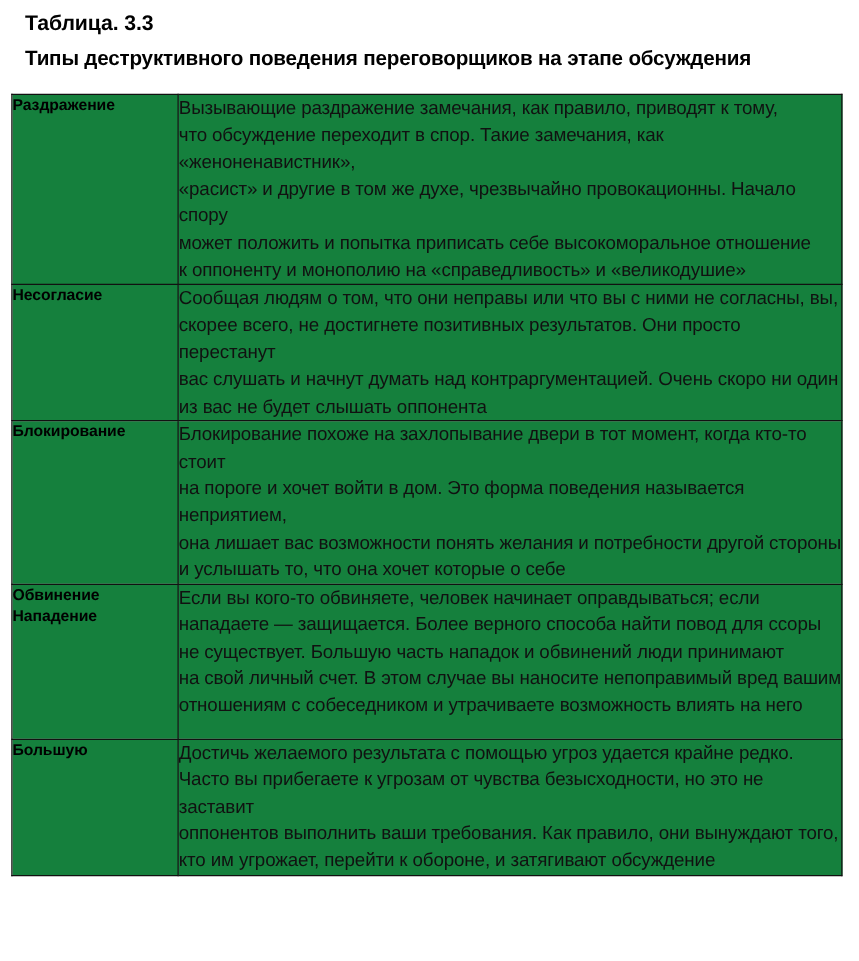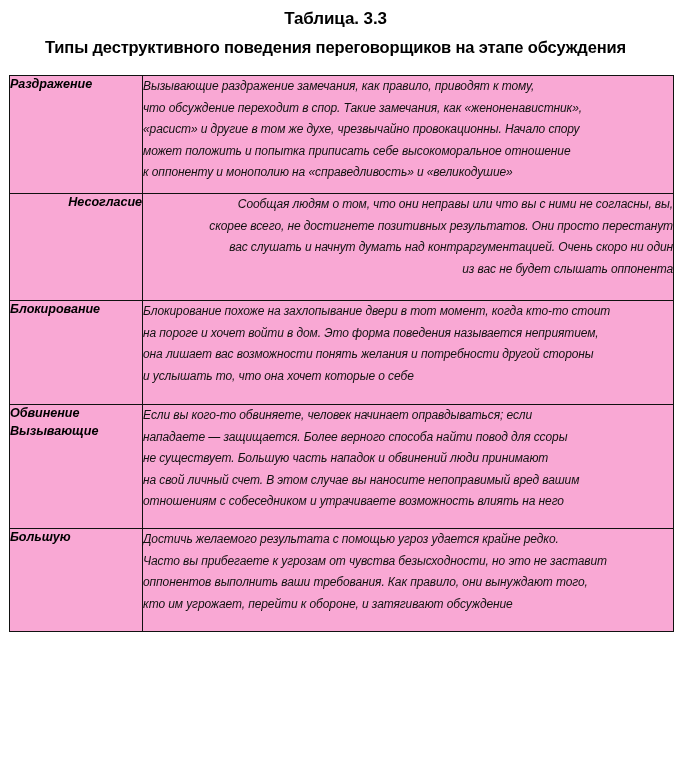--- a/index.html
+++ b/index.html
@@ -20,24 +20,23 @@
   .page {
     position: relative;
     width: 687px;
     height: 769px;
     box-sizing: border-box;
   }
 
   
   .heading {
     position: absolute;
-    left: 2px;
+    left: 20px;
     top: 8px;
     width: 667px;
-    text-align: center;
   }
   .table-number {
     font-size: 17px;
     font-weight: bold;
     letter-spacing: -0.1px;
     line-height: 22px;
     color: #000000;
     white-space: nowrap;
   }
   .table-caption {
@@ -60,49 +59,48 @@
   table.t33 {
     width: 664px;
     border-collapse: collapse;
     table-layout: fixed;
     border: 1.6px solid #111111;
   }
   table.t33 td {
     border: 1.4px solid #111111;
     vertical-align: top;
     padding: 0;
-    background: #f9a8d4;
-    font-style: italic;
+    background: #15803d;
   }
   col.c-label { width: 133px; }
   col.c-body  { width: 531px; }
 
   .cell-label {
     padding: 13px 8px 10px 12px;
     font-size: 12.6px;
     font-weight: bold;
     line-height: 17.5px;
     letter-spacing: -0.05px;
     color: #000000;
     white-space: pre-line;
   }
   .cell-body {
     padding: 12px 10px 11px 14px;
-    font-size: 12px;
+    font-size: 15px;
     font-weight: normal;
     line-height: 21.6px;
     letter-spacing: -0.1px;
     color: #111111;
     white-space: pre-line;
   }
 
   
   tr[data-row="0"] td { height: 117px; }
   tr[data-row="1"] td { height: 79px; }
-  tr[data-row="2"] td { height: 106px; text-align: right; }
+  tr[data-row="2"] td { height: 106px; }
   tr[data-row="3"] td { height: 103px; }
   tr[data-row="4"] td { height: 123px; }
   tr[data-row="5"] td { height: 102px; }
 </style>
 </head>
 <body>
 
 <div class="page">
 
   <div class="heading">
@@ -139,21 +137,21 @@
         <tr data-row="3">
           <td class="cell-label">Блокирование</td>
           <td class="cell-body">Блокирование похоже на захлопывание двери в тот момент, когда кто-то стоит
 на пороге и хочет войти в дом. Это форма поведения называется неприятием,
 она лишает вас возможности понять желания и потребности другой стороны
 и услышать то, что она хочет которые о себе</td>
         </tr>
 
         <tr data-row="4">
           <td class="cell-label">Обвинение
-Вызывающие</td>
+Нападение</td>
           <td class="cell-body">Если вы кого-то обвиняете, человек начинает оправдываться; если
 нападаете — защищается. Более верного способа найти повод для ссоры
 не существует. Большую часть нападок и обвинений люди принимают
 на свой личный счет. В этом случае вы наносите непоправимый вред вашим
 отношениям с собеседником и утрачиваете возможность влиять на него</td>
         </tr>
 
         <tr data-row="5">
           <td class="cell-label">Большую</td>
           <td class="cell-body">Достичь желаемого результата с помощью угроз удается крайне редко.

